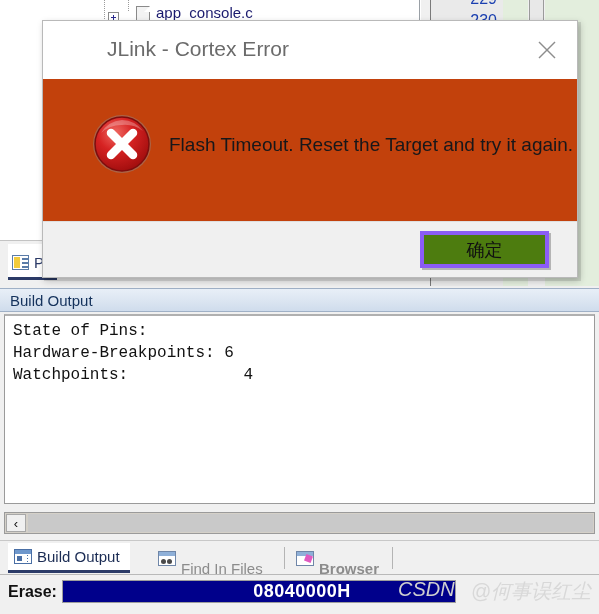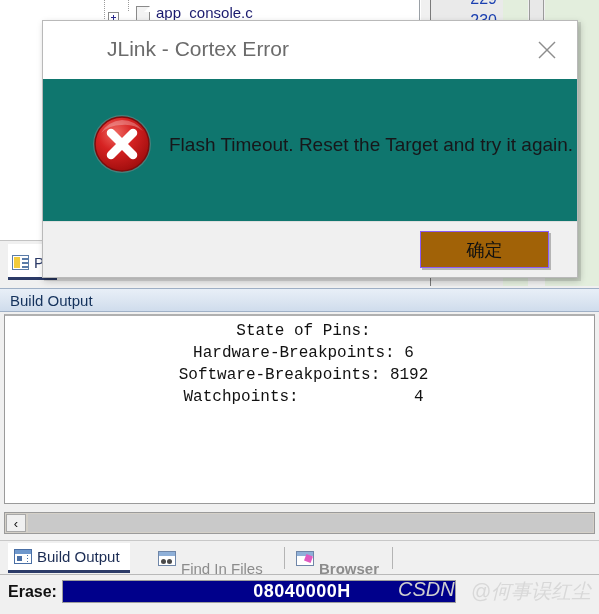--- a/index.html
+++ b/index.html
@@ -224,21 +224,20 @@
     background: #ffffff;
     border: 1px solid #9a9a9a;
     border-top: 2px solid #b0b0b0;
     box-sizing: border-box;
     overflow: hidden;
   }
   .build-lines {
     position: absolute;
     left: 8px; top: 4px;
     right: 0;
-    text-align: center;
   }
   .build-line {
     font-family: "Liberation Mono", monospace;
     font-size: 16px;
     line-height: 22px;
     color: #111111;
     white-space: pre;
   }
   .build-hscroll {
     position: absolute;
@@ -471,21 +470,21 @@
     display: flex;
     align-items: center;
     justify-content: center;
     cursor: pointer;
   }
   .dialog-close svg { display: block; }
   .dialog-content {
     position: absolute;
     left: 0; top: 58px;
     width: 100%; height: 145px;
-    background: #0f766e;
+    background: #c2410c;
   }
   .error-icon {
     position: absolute;
     left: 48px; top: 34px;
     width: 62px; height: 62px;
   }
   .dialog-message {
     position: absolute;
     left: 126px; top: 55px;
     font-size: 19px;
@@ -497,22 +496,22 @@
     position: absolute;
     left: 0; bottom: 0;
     width: 100%; height: 55px;
     background: #f0f0f0;
     border-top: 1px solid #dfdfdf;
   }
   .dialog-ok {
     position: absolute;
     right: 28px; top: 9px;
     width: 129px; height: 37px;
-    background: #a16207;
-    border: 1px solid #8b5cf6;
+    background: #4d7c0f;
+    border: 4px solid #8b5cf6;
     box-sizing: border-box;
     box-shadow: 2px 2px 0 rgba(0,0,0,0.25);
     display: flex;
     align-items: center;
     justify-content: center;
     font-size: 18px;
     color: #111111;
     font-family: Liberation Serif, serif;
     cursor: pointer;
   }
@@ -553,21 +552,20 @@
   </div>
 
   <div class="build-panel">
     <div class="build-header">
       <span class="build-header-title">Build Output</span>
     </div>
     <div class="build-body">
       <div class="build-lines">
         <div class="build-line">State of Pins:</div>
         <div class="build-line">Hardware-Breakpoints: 6</div>
-        <div class="build-line">Software-Breakpoints: 8192</div>
         <div class="build-line">Watchpoints:            4</div>
       </div>
     </div>
   </div>
 
   <div class="build-hscroll">
     <div class="build-hscroll-left">‹</div>
     <div class="build-hscroll-track"></div>
   </div>
 

